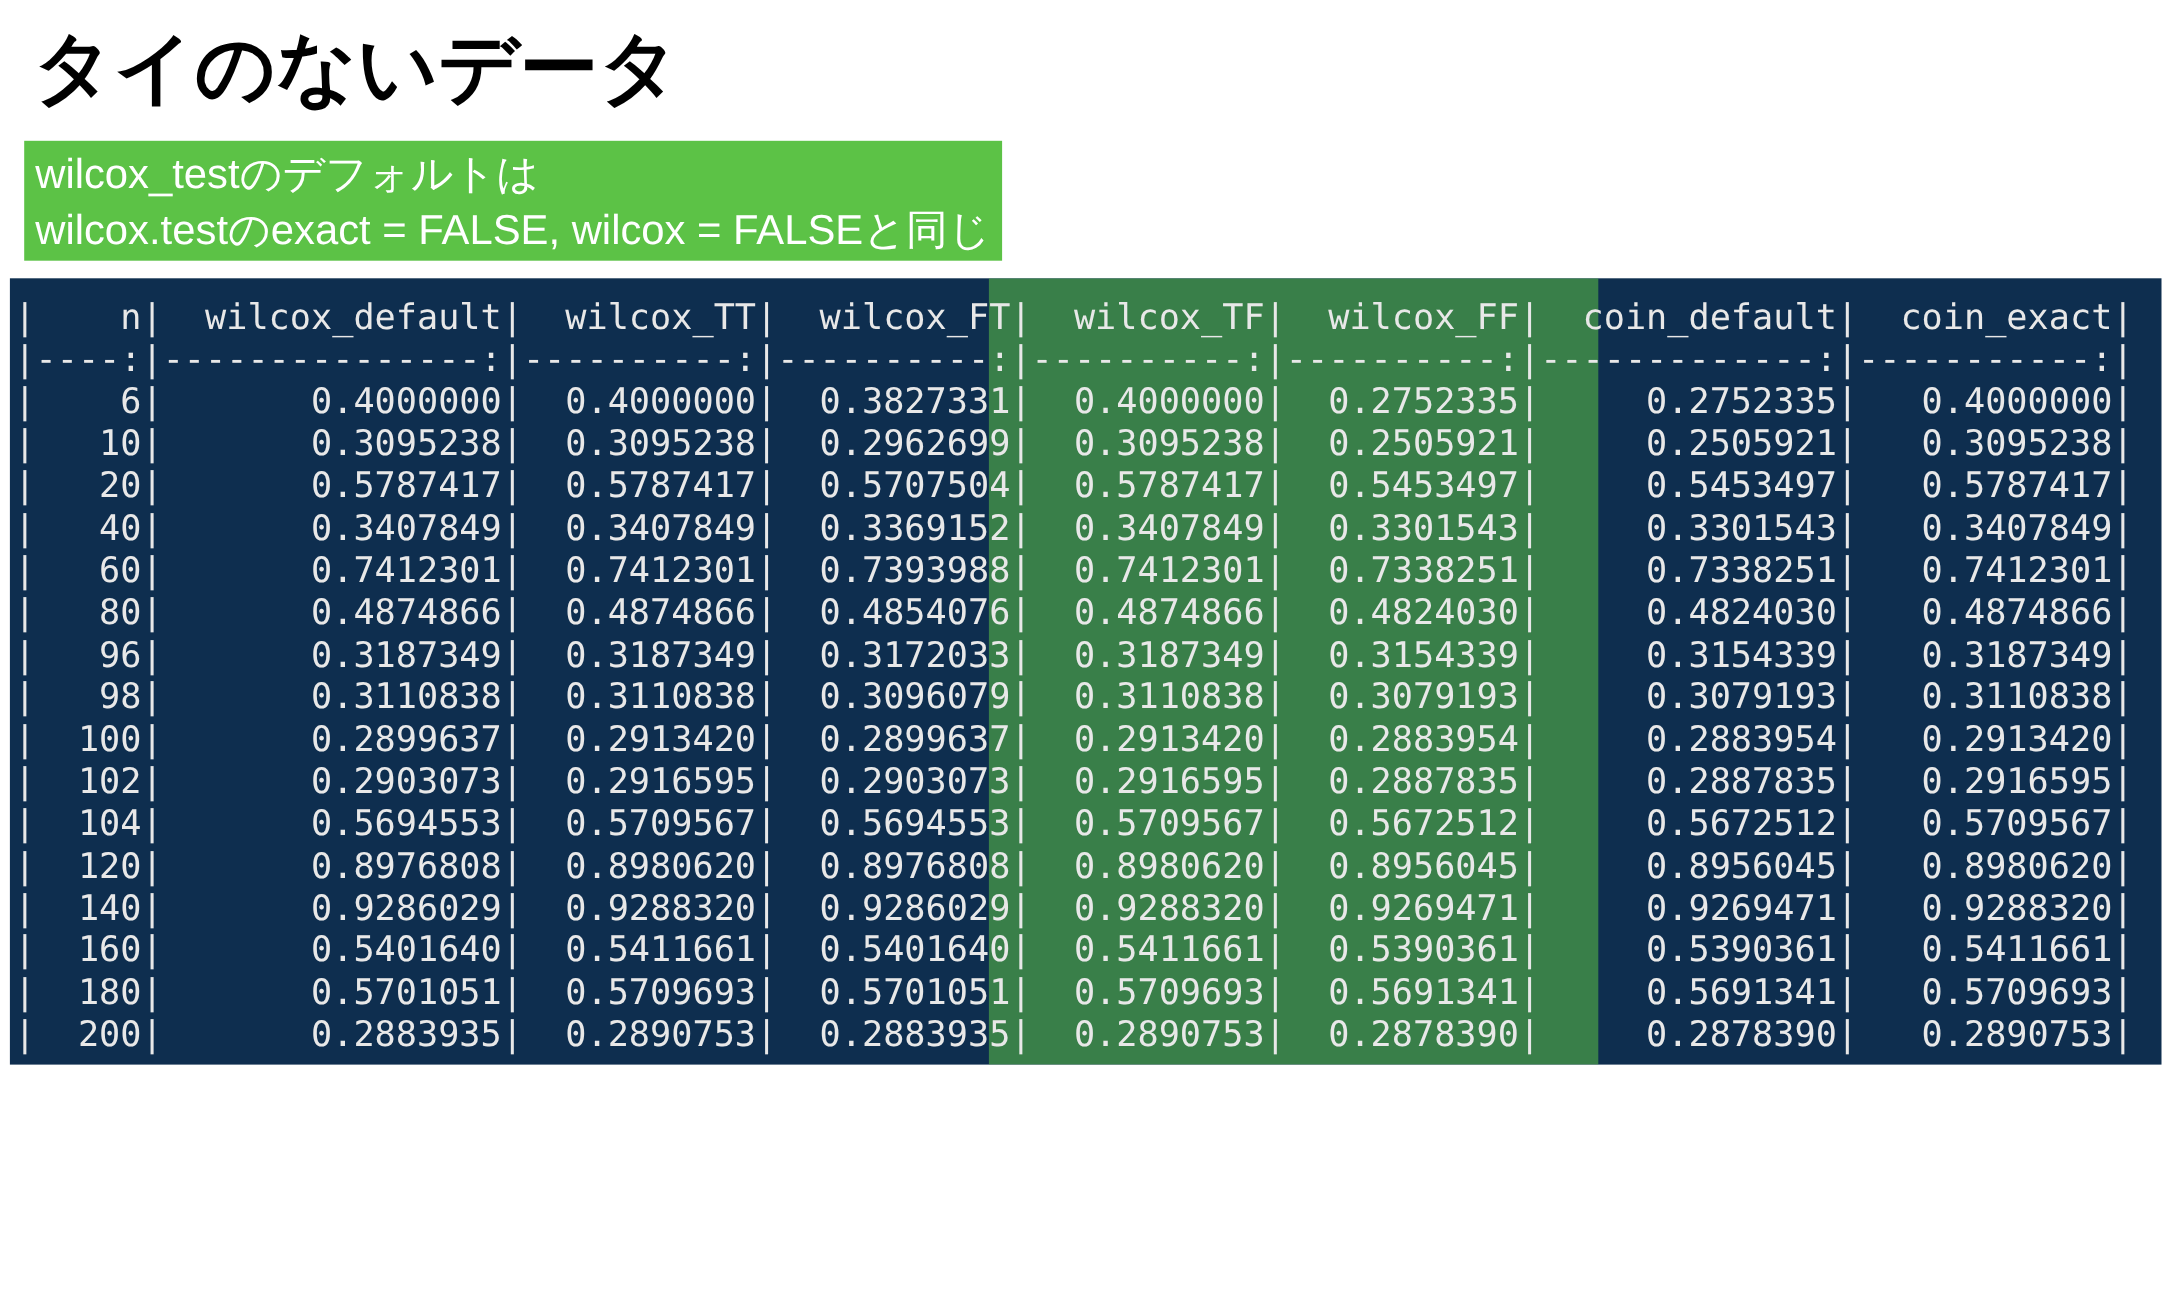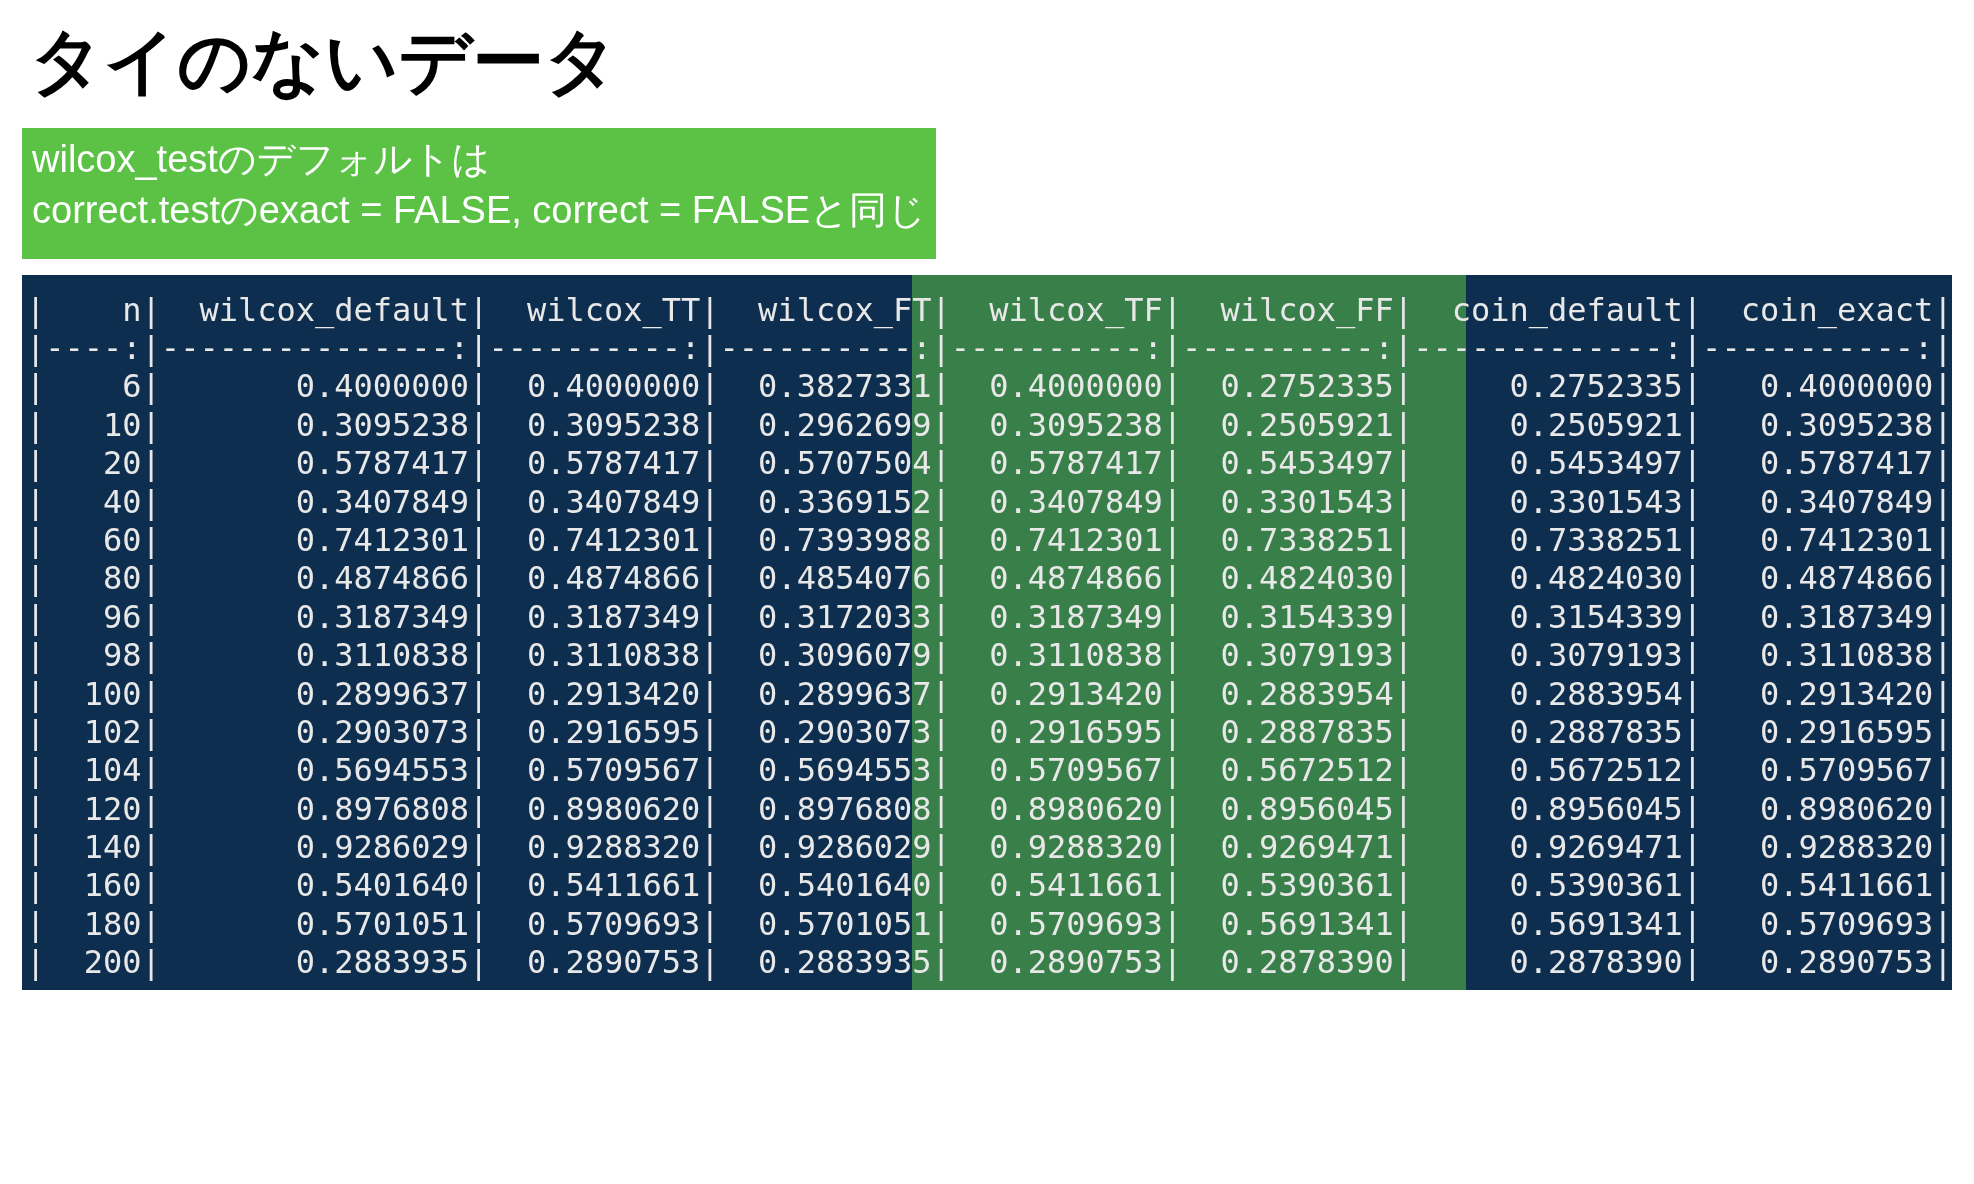--- a/index.html
+++ b/index.html
@@ -13,28 +13,28 @@
     font-size: 72px;
     font-weight: 700;
     color: #000;
     padding: 14px 30px 18px 30px;
   }
   .subtitle-block {
     background: #5cc246;
     color: #ffffff;
     font-size: 38px;
     font-weight: 400;
-    padding: 6px 10px 22px 10px;
+    padding: 6px 10px 0 10px;
     margin: 0 0 16px 22px;
     display: inline-block;
     line-height: 1.35;
   }
   .code-wrap {
     position: relative;
-    margin: 0 22px;
+    margin: 0 9px;
     background: #0e2e4f;
     color: #e8e8e8;
     font-family: "SF Mono", "Menlo", "Consolas", "DejaVu Sans Mono", monospace;
     font-size: 32px;
     line-height: 1.20;
     padding: 16px 4px 8px 4px;
     overflow: hidden;
   }
   .code-wrap pre {
     font-family: inherit;
@@ -53,21 +53,21 @@
 </style>
 </head>
 <body>
 
 
 
 <h1 class="title">タイのないデータ</h1>
 
 <div class="subtitle-block">
   <span>wilcox_testのデフォルトは</span><br>
-  <span>correct.testのexact = FALSE, correct = FALSEと同じ</span>
+  <span>wilcox.testのexact = FALSE, wilcox = FALSEと同じ</span>
 </div>
 
 <div class="code-wrap">
   <div class="highlight-band hl-ff"></div>
   <pre id="table-pre">|    n|  wilcox_default|  wilcox_TT|  wilcox_FT|  wilcox_TF|  wilcox_FF|  coin_default|  coin_exact|
 |----:|---------------:|----------:|----------:|----------:|----------:|-------------:|-----------:|
 |    6|       0.4000000|  0.4000000|  0.3827331|  0.4000000|  0.2752335|     0.2752335|   0.4000000|
 |   10|       0.3095238|  0.3095238|  0.2962699|  0.3095238|  0.2505921|     0.2505921|   0.3095238|
 |   20|       0.5787417|  0.5787417|  0.5707504|  0.5787417|  0.5453497|     0.5453497|   0.5787417|
 |   40|       0.3407849|  0.3407849|  0.3369152|  0.3407849|  0.3301543|     0.3301543|   0.3407849|

